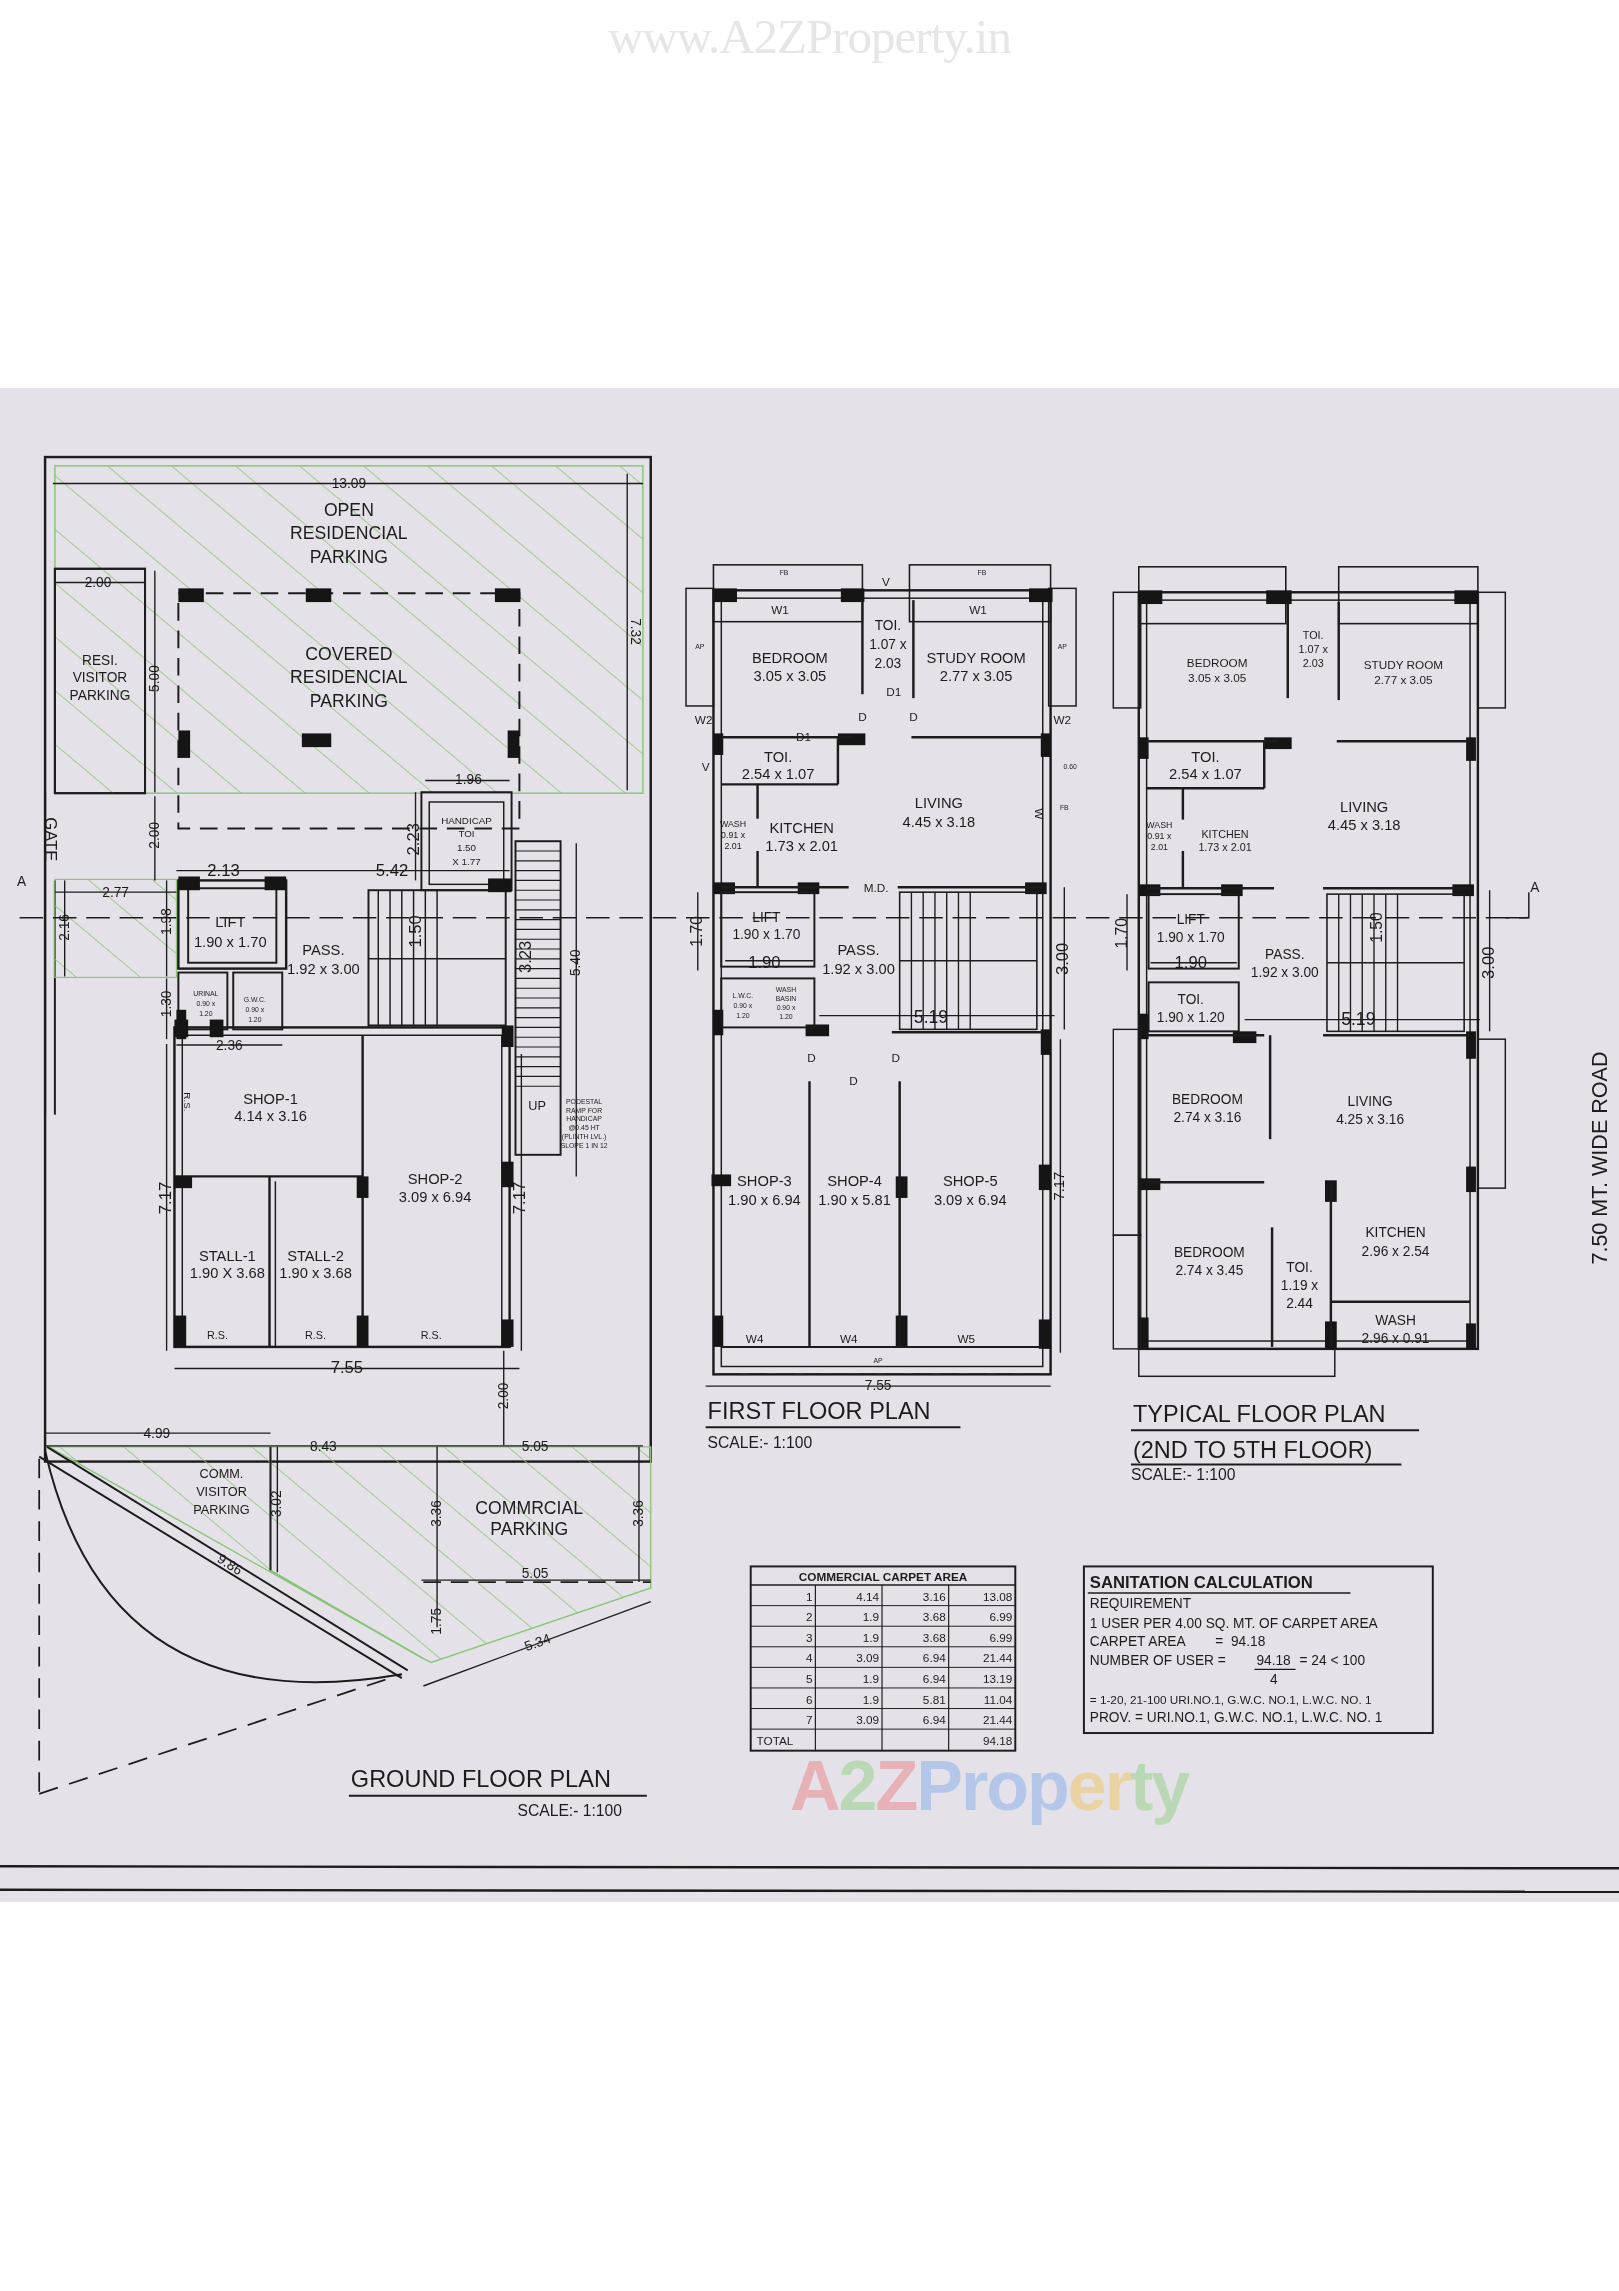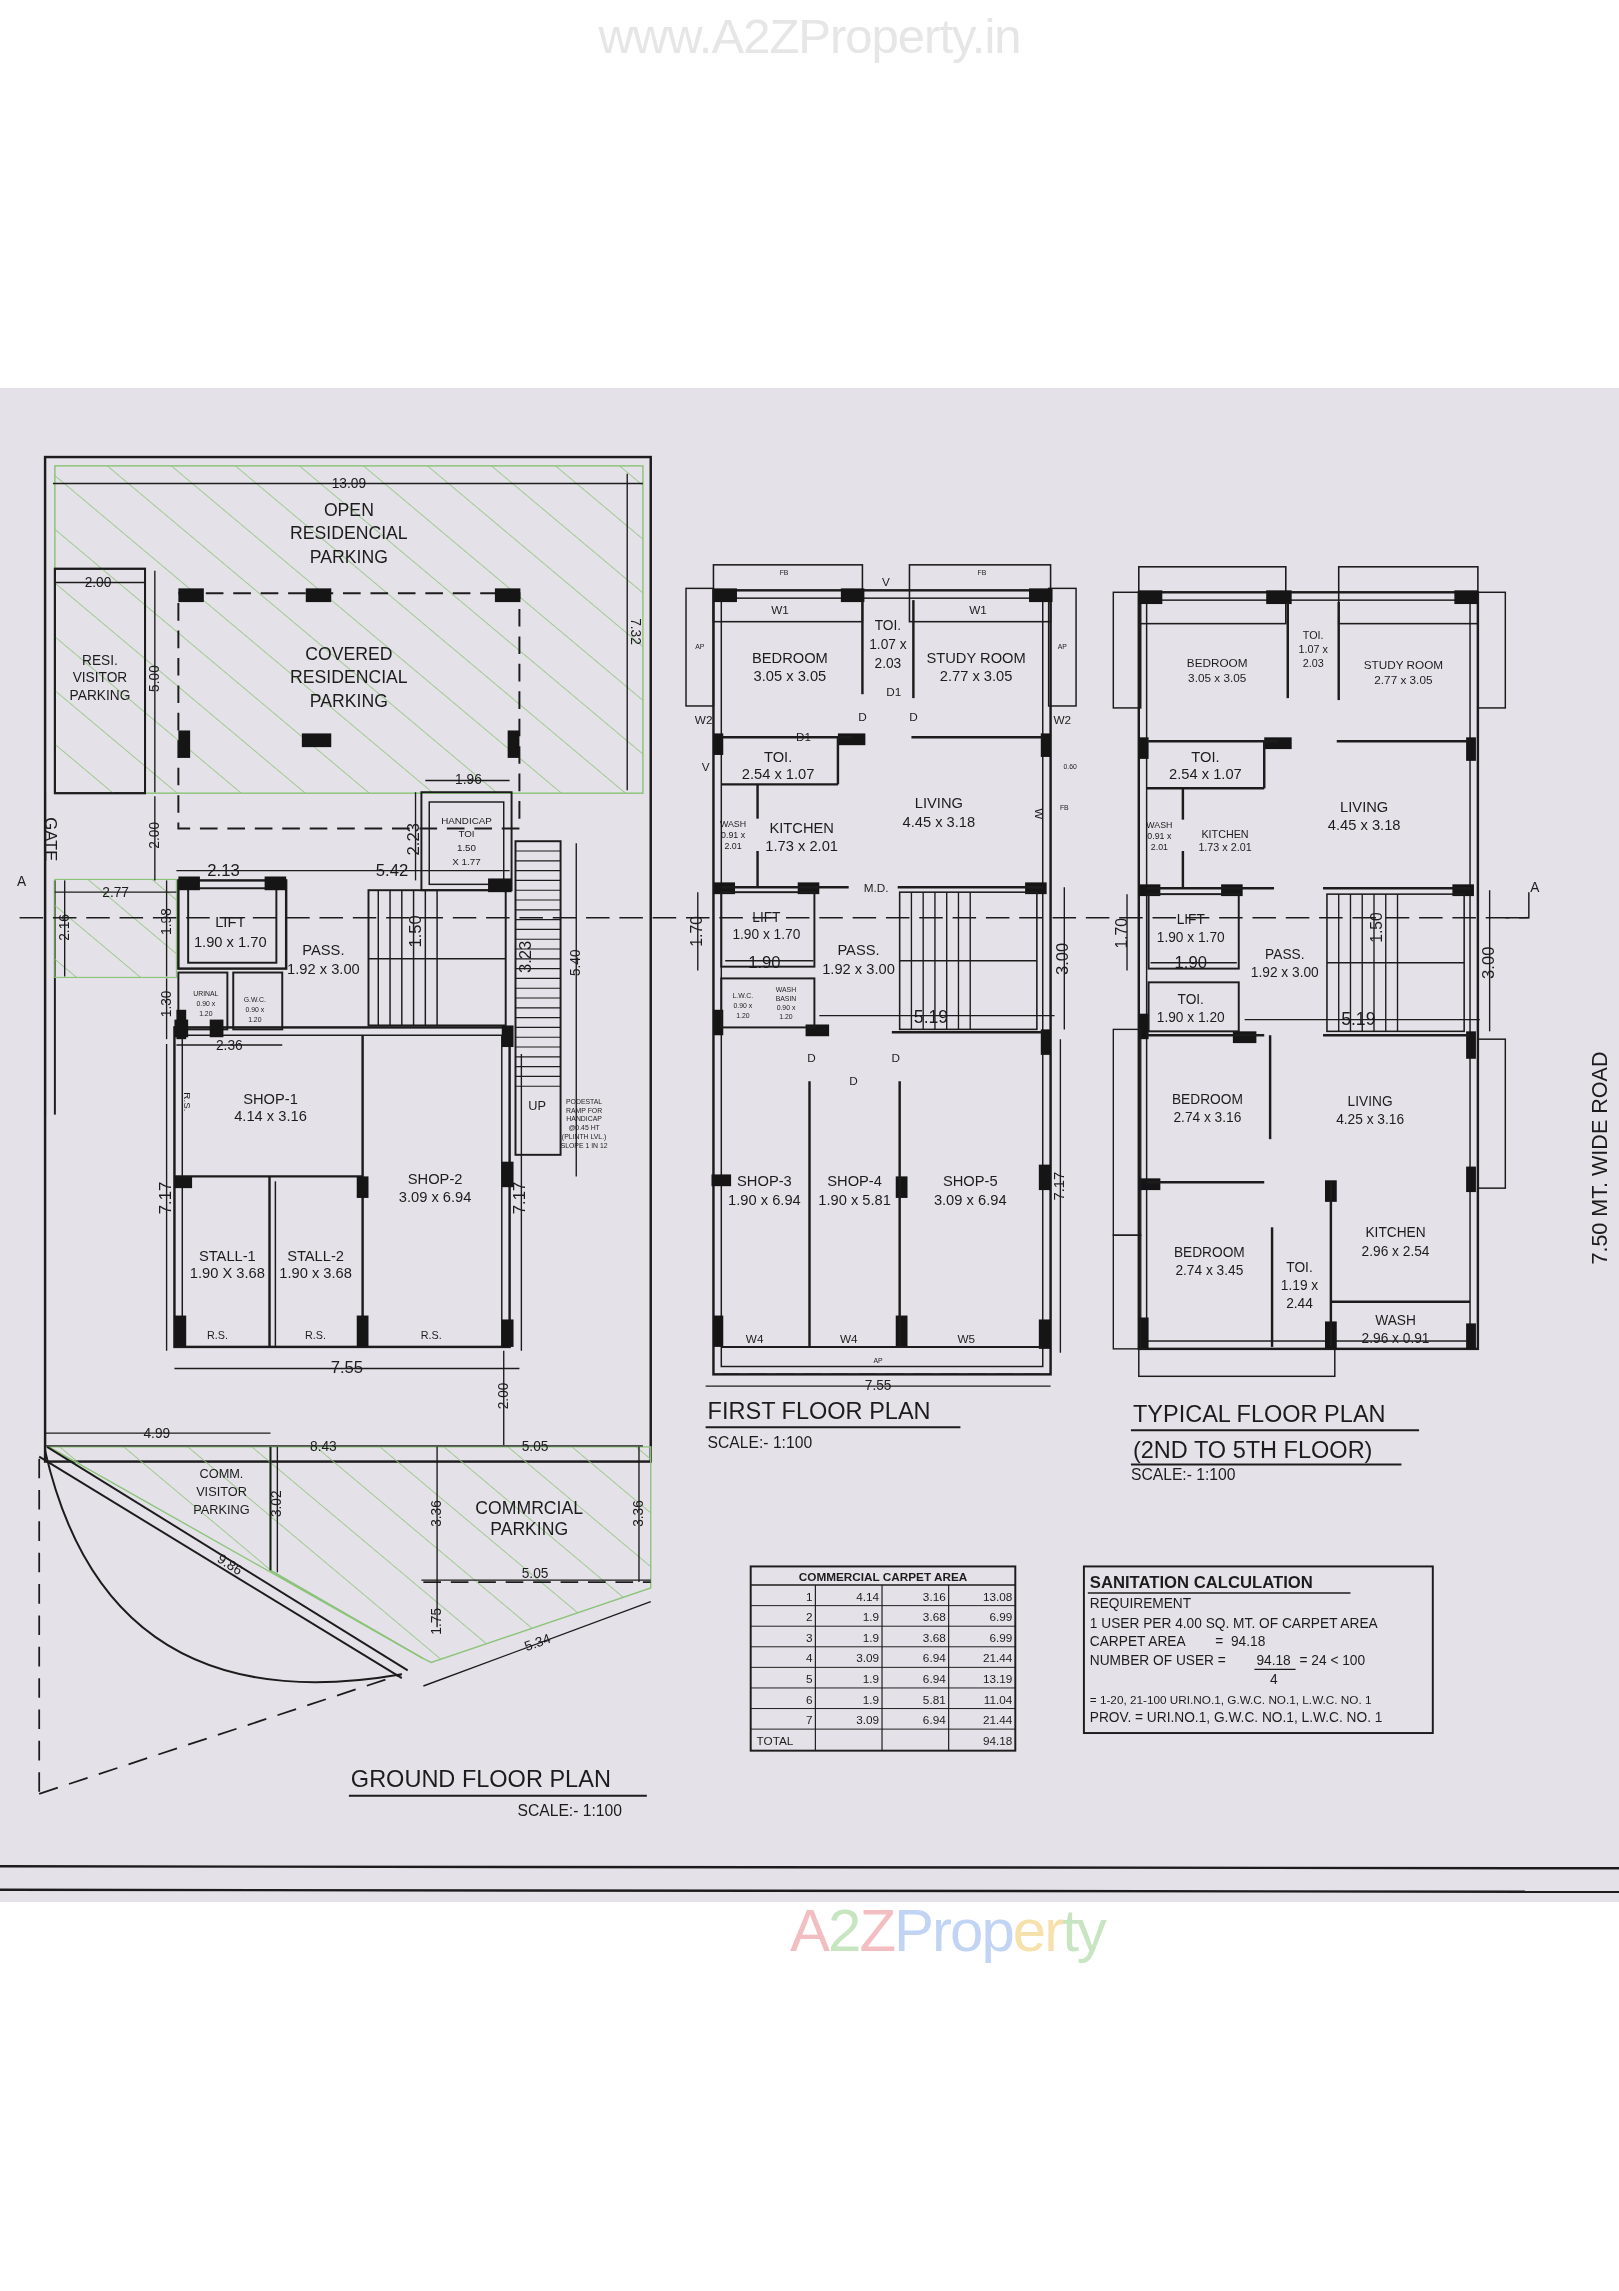--- a/index.html
+++ b/index.html
@@ -1,21 +1,21 @@
 <!DOCTYPE html>
 <html><head>
 <meta charset="utf-8">
 <style>
   html,body{margin:0;padding:0;background:#ffffff;}
   body{width:1619px;height:2292px;position:relative;overflow:hidden;font-family:"Liberation Sans",sans-serif;}
-  .wm-top{position:absolute;left:0;width:1619px;top:7.8px;text-align:center;font-size:49px;color:#e6e6e6;letter-spacing:-1px;font-family:Liberation Sans, sans-serif;}
+  .wm-top{position:absolute;left:0;width:1619px;top:7.8px;text-align:center;font-size:49px;color:#e6e6e6;letter-spacing:-1px;font-family:Liberation Serif, serif;}
   .sheet{position:absolute;left:0;top:388px;width:1619px;height:1514px;background:#e4e2e8;}
   svg{position:absolute;left:0;top:0;}
   svg text{font-family:"Liberation Sans",sans-serif;fill:#1c1c1c;}
-  .wm-bot{position:absolute;left:790px;top:1896px;font-size:60px;font-weight:normal;letter-spacing:-2px;opacity:.55;}
+  .wm-bot{position:absolute;left:790px;top:1746px;font-size:70px;font-weight:bold;letter-spacing:-2px;opacity:.55;}
   .wm-bot span{display:inline-block;}
 </style>
 </head>
 <body>
 
 <div class="wm-top">www.A2ZProperty.in</div>
 
 <div class="sheet"></div>
 
 <svg width="1619" height="2292" viewBox="0 0 1652 2338">

